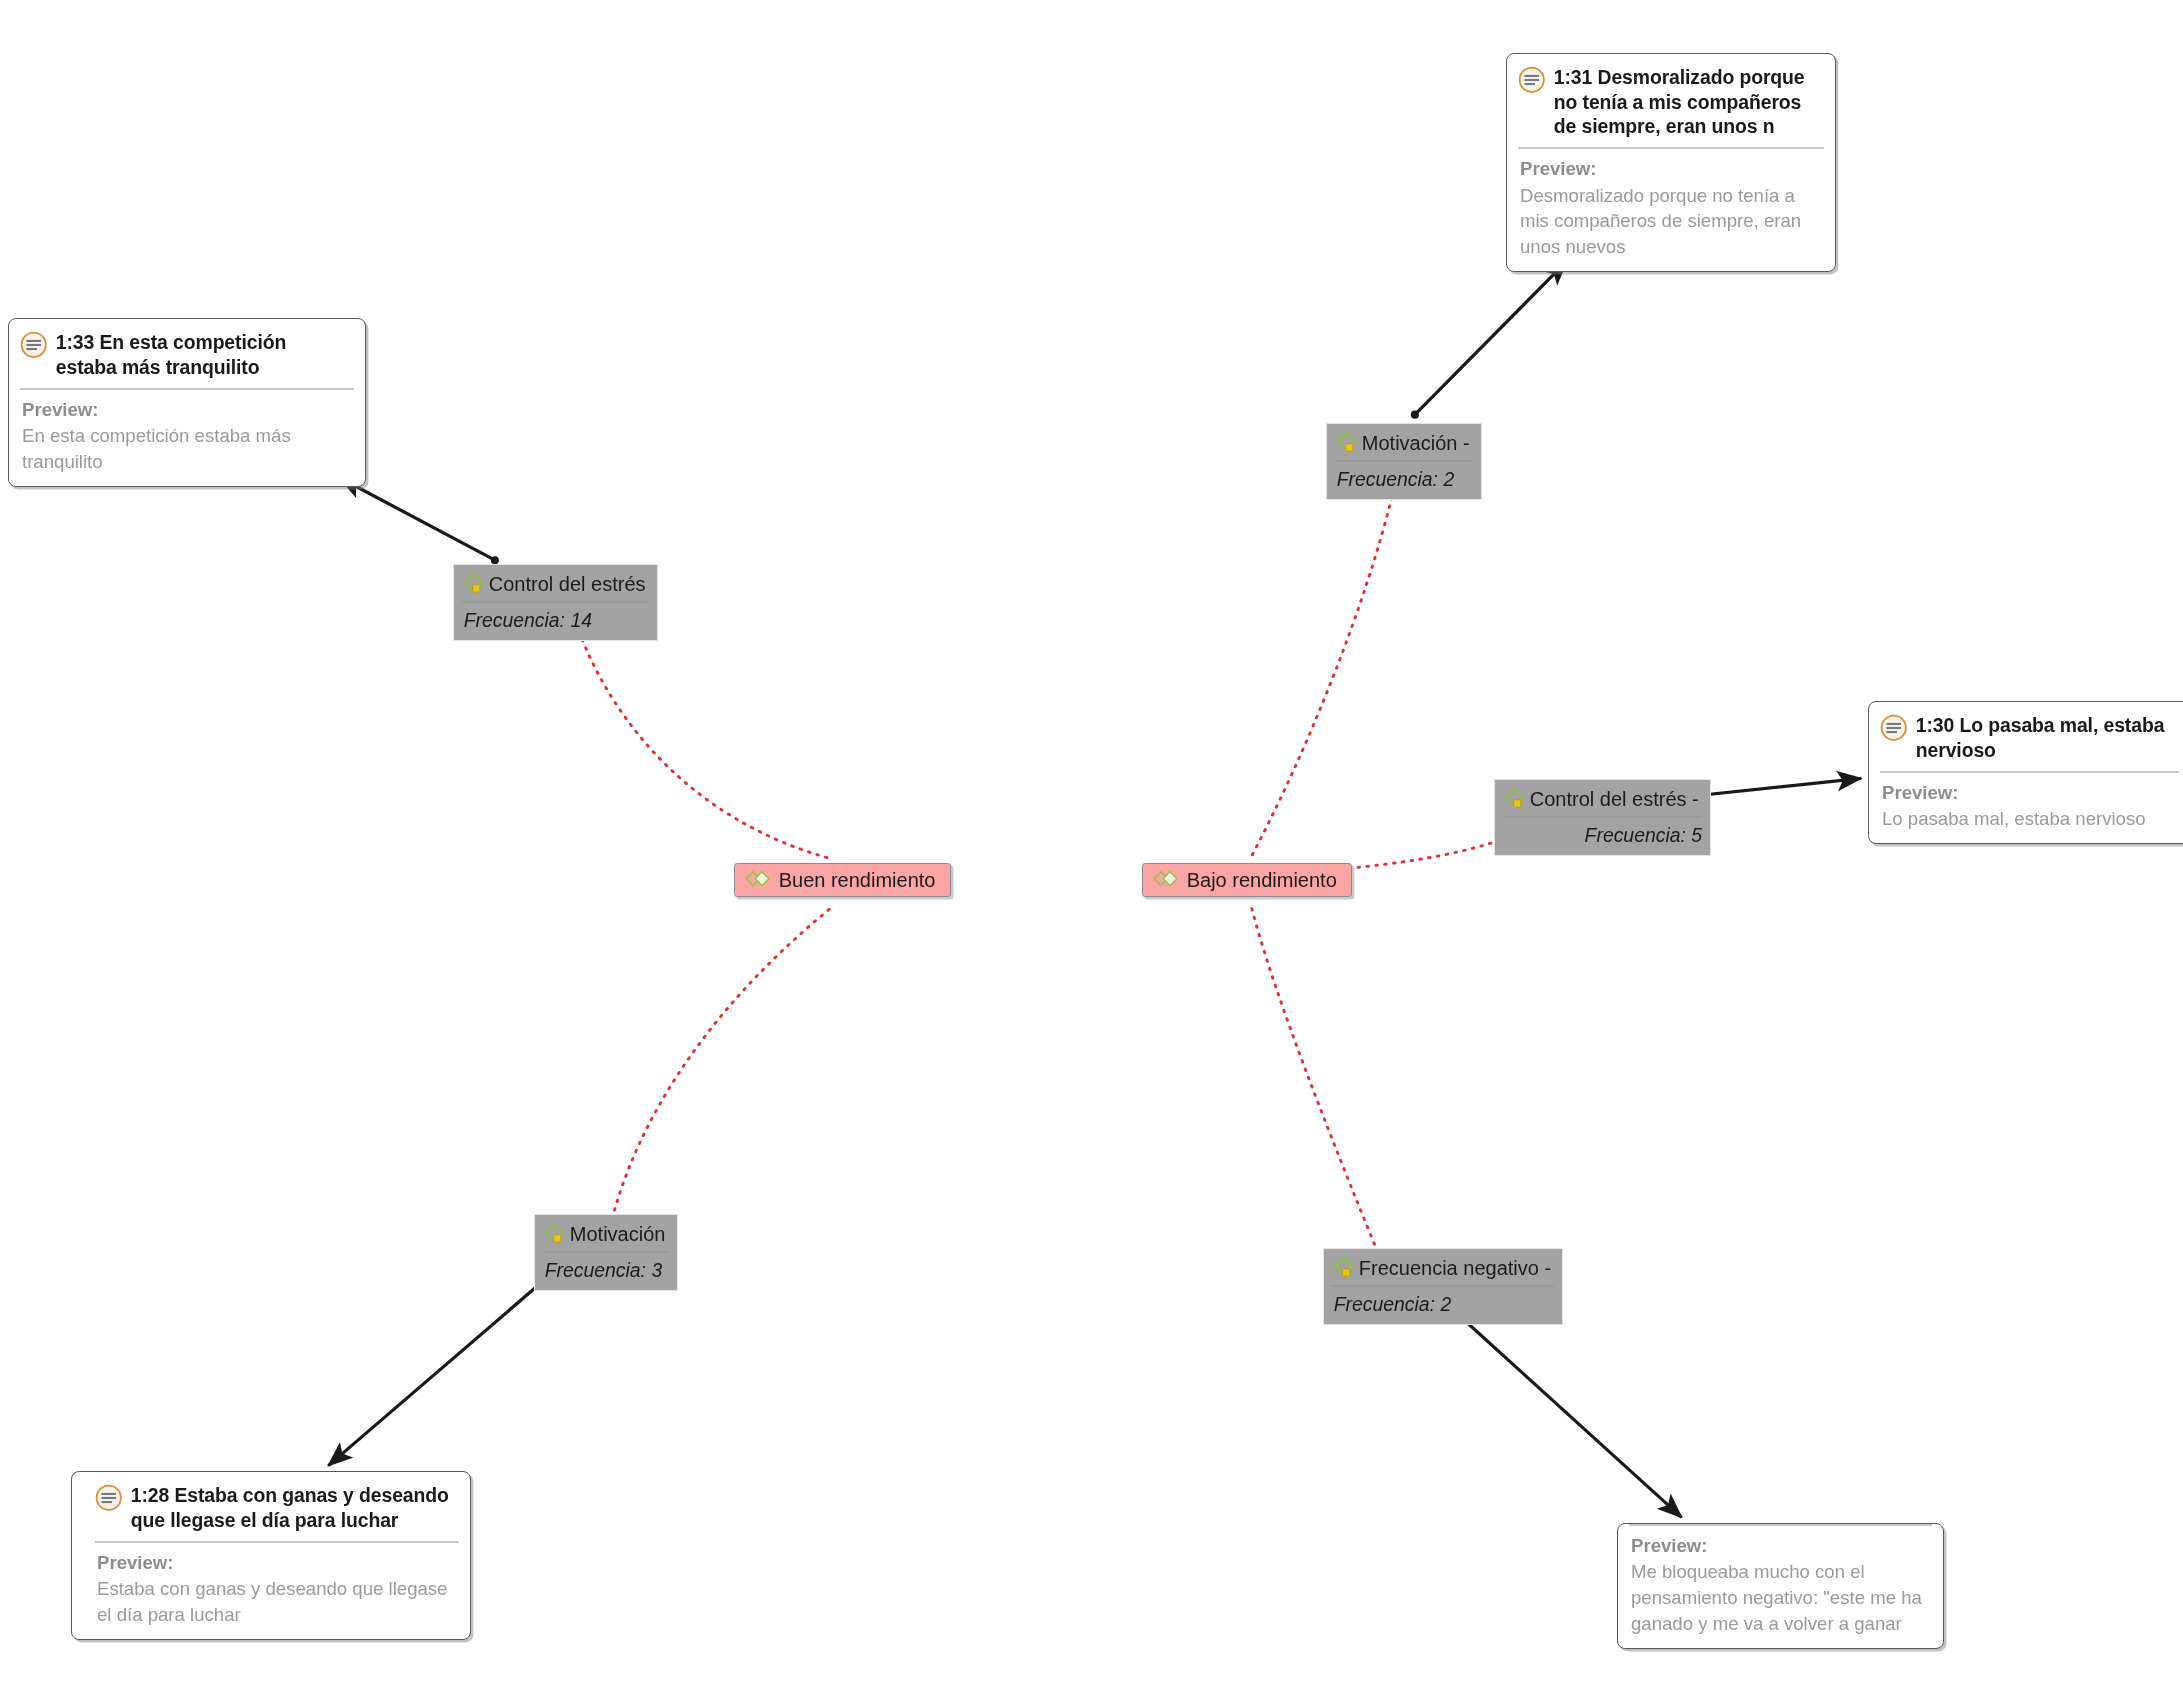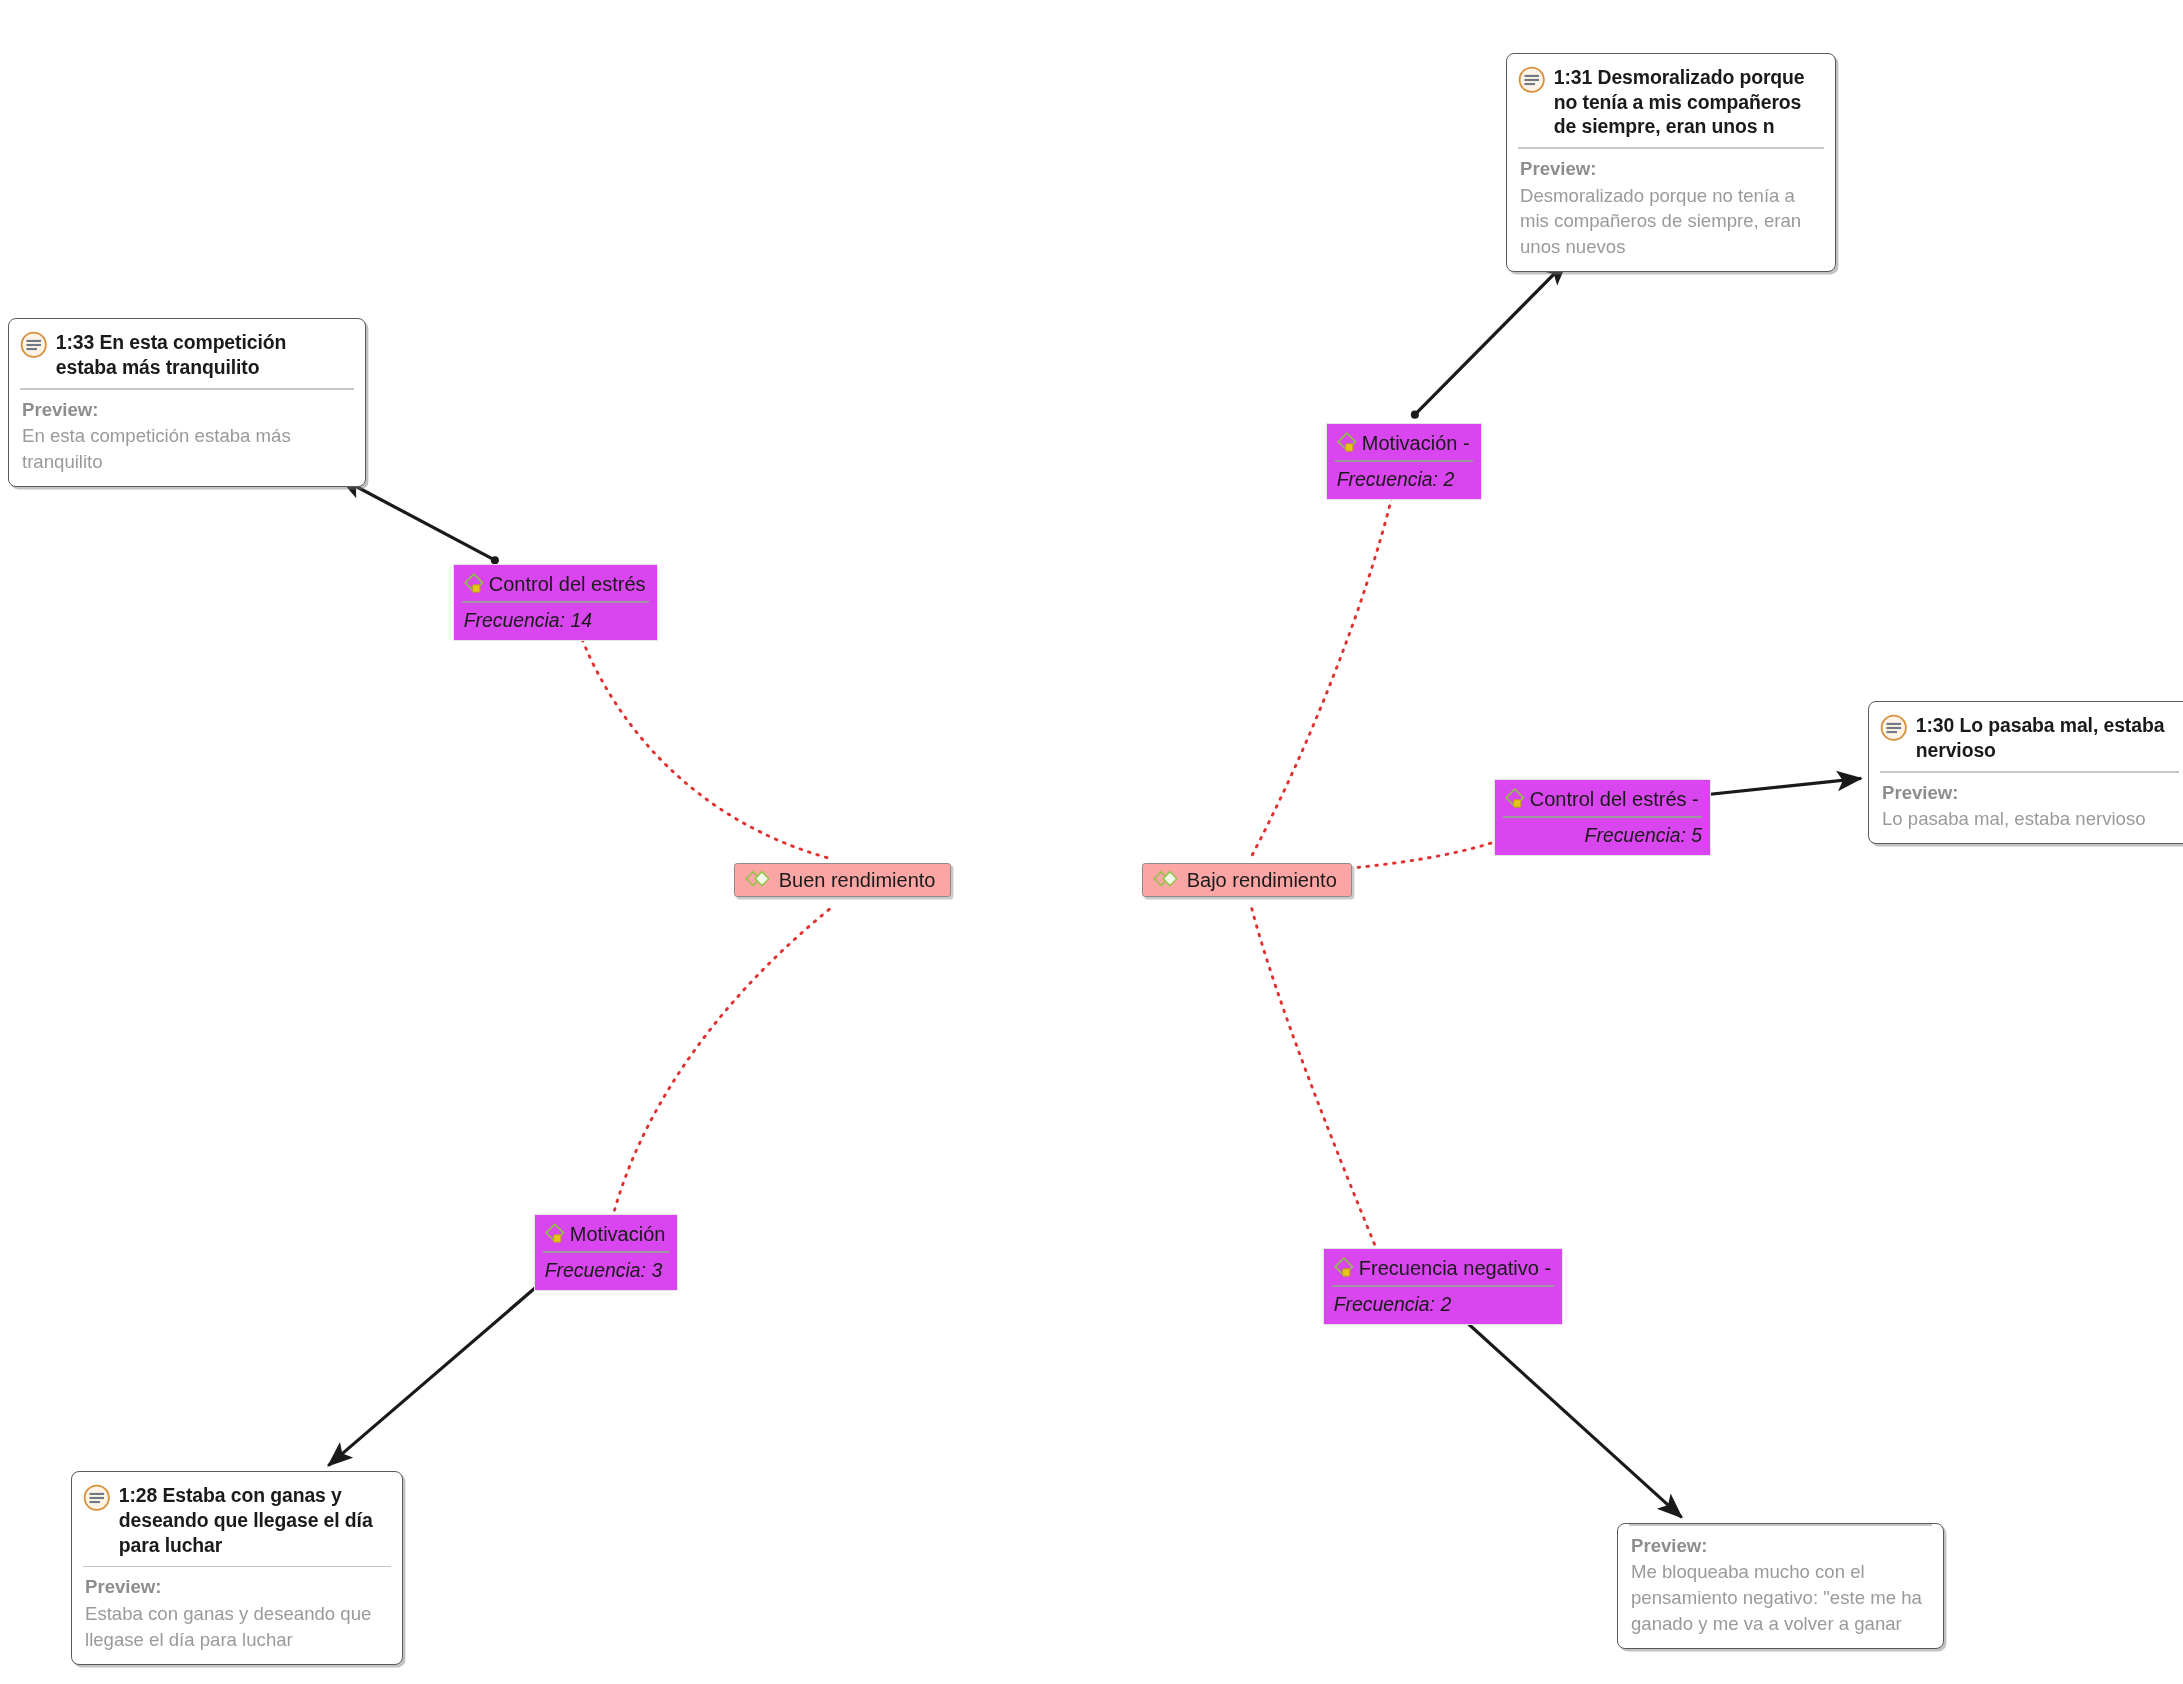--- a/index.html
+++ b/index.html
@@ -74,21 +74,21 @@
   .quote-preview-text {
     font-size: 18.6px;
     color: #9a9a9a;
     line-height: 1.38;
   }
 
   
   .code-node {
     position: absolute;
     box-sizing: border-box;
-    background: #d946ef;
+    background: #a3a3a3;
     border: 0.8px solid #e4e4e4;
     padding: 0;
   }
   .code-head {
     display: flex;
     align-items: center;
     padding: 5.7px 11.3px 3.2px 8px;
     white-space: nowrap;
   }
   .code-icon {
@@ -222,21 +222,21 @@
       </svg>
       <div class="quote-title">1:30 Lo pasaba mal, estaba nervioso</div>
     </div>
     <div class="quote-sep"></div>
     <div class="quote-body">
       <div class="quote-preview-label">Preview:</div>
       <div class="quote-preview-text">Lo pasaba mal, estaba nervioso</div>
     </div>
   </div>
 
-  <div class="quote-node" style="left:71px; top:1425px; width:332px;">
+  <div class="quote-node" style="left:71px; top:1425px; width:400px;padding-left:12px;">
     <div class="quote-head">
       <svg class="quote-icon" viewBox="0 0 34 34">
         <circle cx="17" cy="17" r="15" fill="#fdf3e6" stroke="#d98e3a" stroke-width="2.2"></circle>
         <rect x="8" y="11" width="18" height="2.6" fill="#6f7a86"></rect>
         <rect x="8" y="16" width="18" height="2.6" fill="#6f7a86"></rect>
         <rect x="8" y="21" width="13" height="2.6" fill="#6f7a86"></rect>
       </svg>
       <div class="quote-title">1:28 Estaba con ganas y deseando que llegase el día para luchar</div>
     </div>
     <div class="quote-sep"></div>

